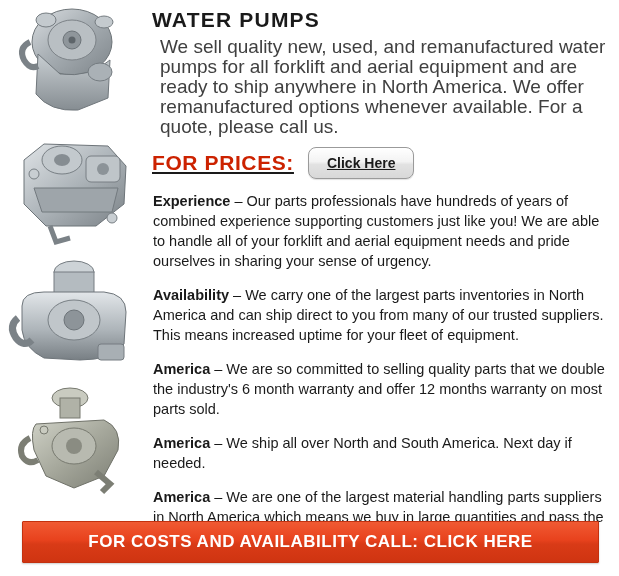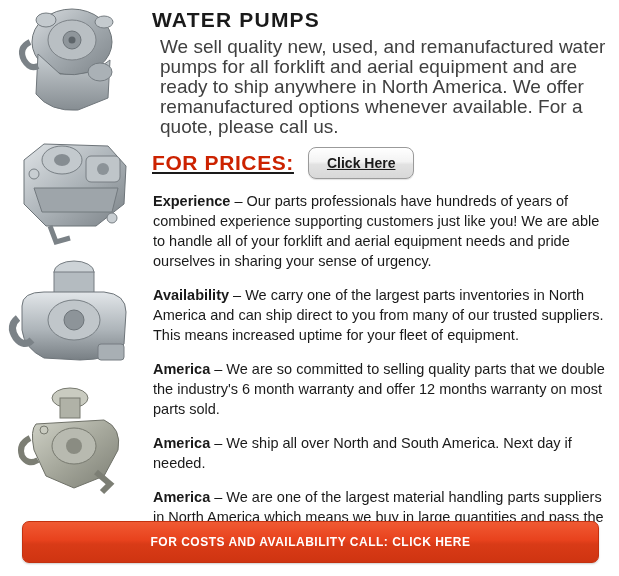--- a/index.html
+++ b/index.html
@@ -103,26 +103,26 @@
 
   
   .cta-bar {
     position: absolute;
     left: 22px;
     top: 521px;
     width: 575px;
     height: 40px;
     background: linear-gradient(to bottom, #f05a33 0%, #e8421d 45%, #d93b17 55%, #cf3411 100%);
     border: 1px solid #c3310f;
-    border-radius: 7px;
+    border-radius: 1px;
     display: flex;
     align-items: center;
     justify-content: center;
     color: #ffffff;
-    font-size: 12px;
+    font-size: 17px;
     font-weight: bold;
     letter-spacing: 0.5px;
     cursor: pointer;
     box-shadow: 0 1px 2px rgba(0,0,0,0.2);
   }
 </style>
 </head>
 <body>
 
 <div class="page">

